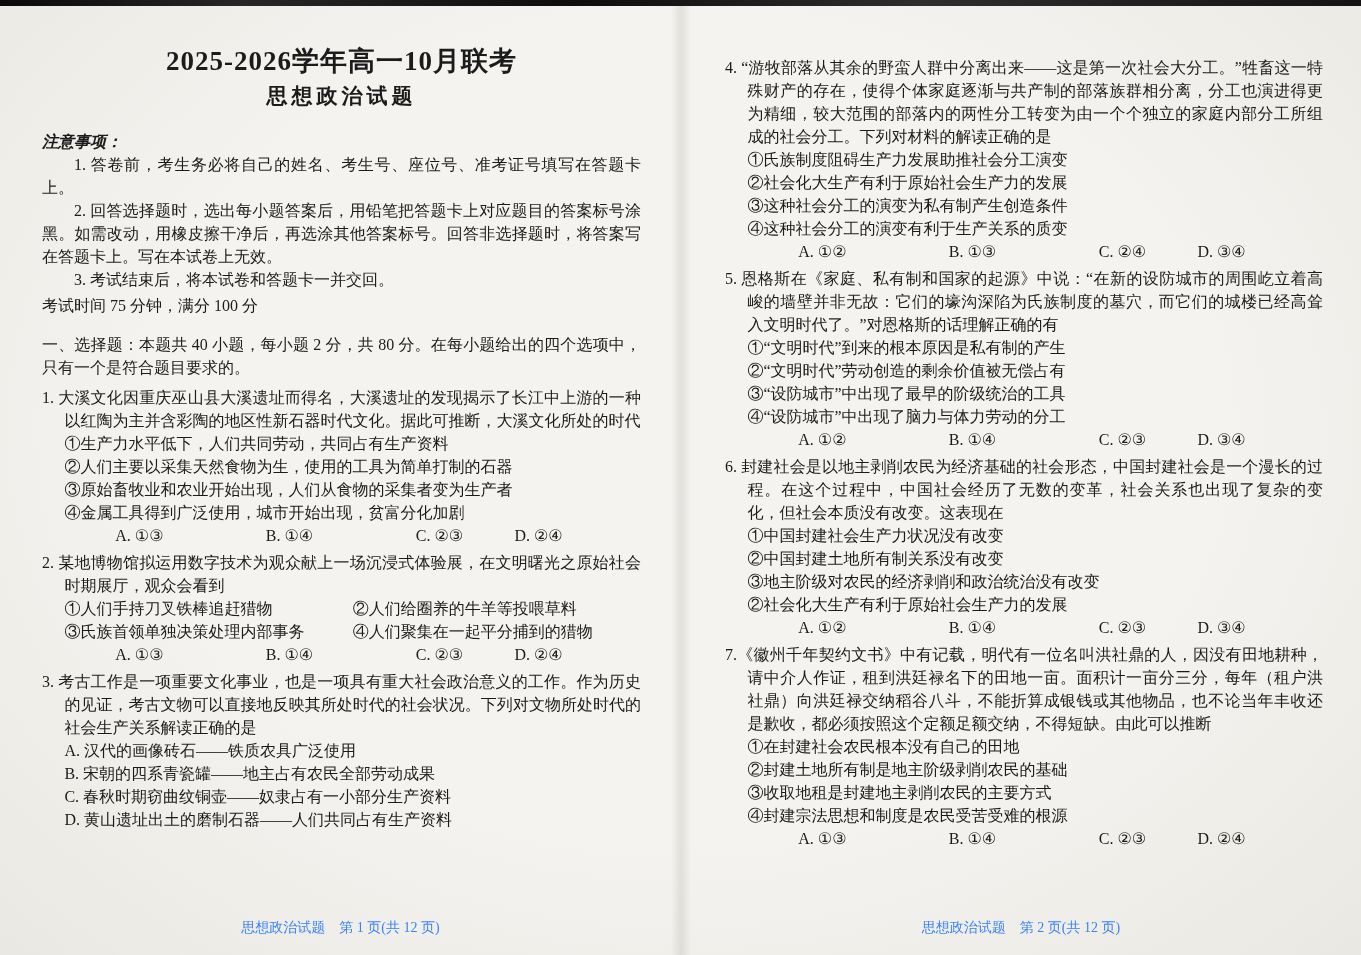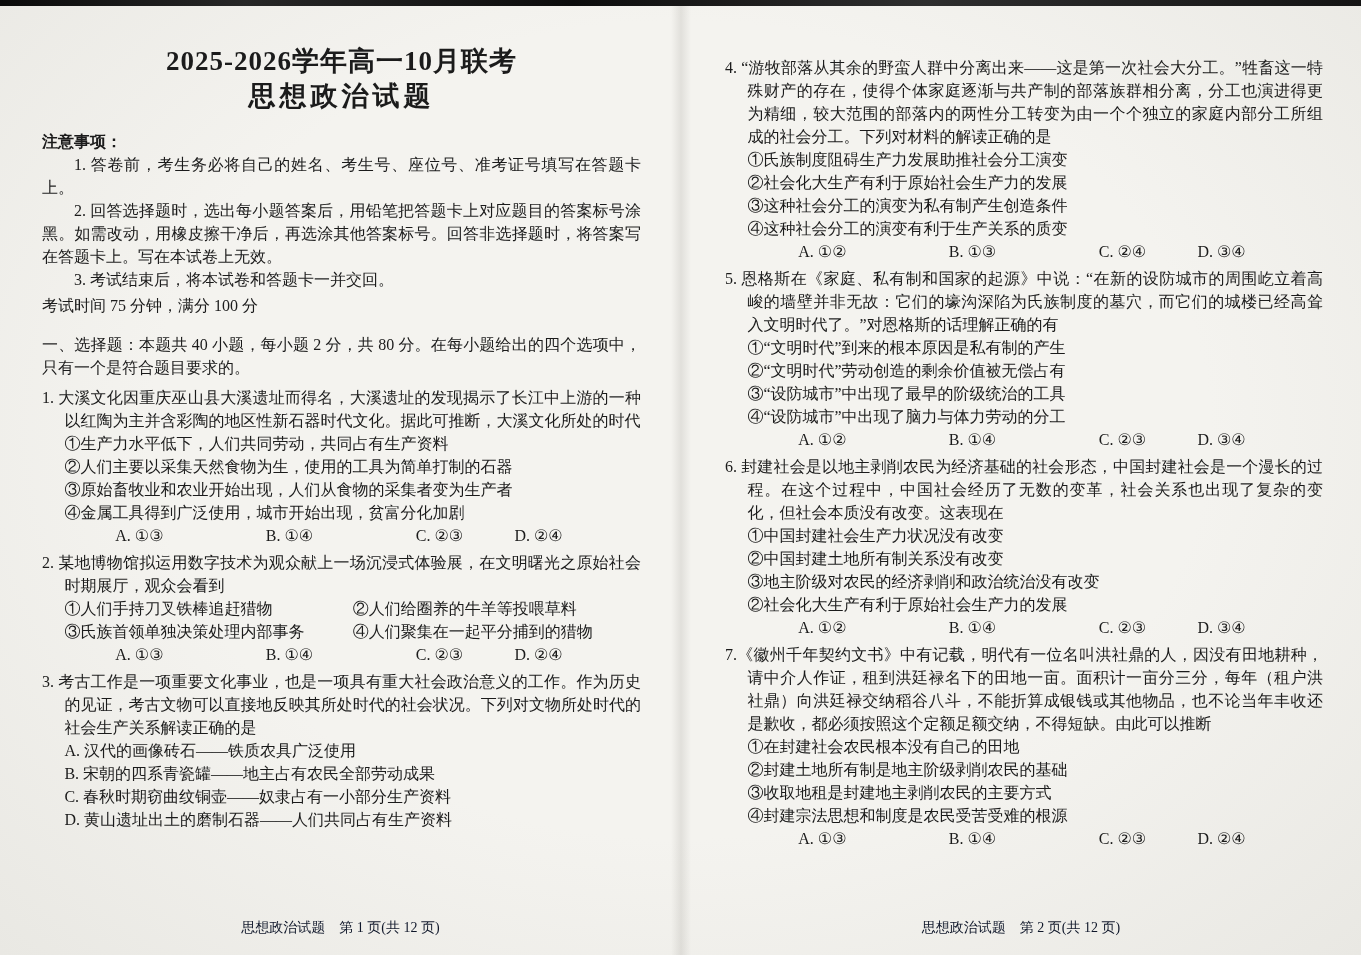--- a/index.html
+++ b/index.html
@@ -21,42 +21,42 @@
     background: linear-gradient(90deg, rgba(0,0,0,0) 0%, rgba(60,55,45,0.10) 50%, rgba(0,0,0,0) 100%);
     z-index: 2;
   }
   .sheet { display: flex; height: 955px; position: relative; z-index: 1; }
   .page { position: relative; height: 955px; font-size: 16px; line-height: 23px; }
   .page-left  { width: 681px; padding: 50px 40px 0 42px; }
   .page-right { width: 680px; padding: 56px 38px 0 44px; }
 
   .title-block { text-align: center; margin-bottom: 22px; }
   .title1 { font-size: 27px; font-weight: bold; letter-spacing: 1px; }
-  .title2 { font-size: 27px; font-weight: bold; letter-spacing: 4px; margin-top: 12px; }
+  .title2 { font-size: 21px; font-weight: bold; letter-spacing: 4px; margin-top: 12px; }
 
   .para { text-align: justify; }
   .indent { text-indent: 2em; }
-  .notice-heading { font-weight: bold; }
+  .notice-heading { font-weight: bold; font-style: italic; }
   .notice { margin-bottom: 16px; }
   .exam-info { text-align: left; margin-top: 3px; }
 
   .section-header { font-weight: normal; text-align: justify; margin-bottom: 7px; }
 
   .question { padding-left: 1.4em; margin-bottom: 4px; }
   .stem { text-align: justify; text-indent: -1.4em; }
   .item { text-align: justify; }
   .two-col { display: flex; flex-wrap: wrap; }
   .two-col span { width: 50%; }
   .choices { display: flex; }
   .choices span { display: inline-block; width: 150px; text-align: center; }
   .choices span:last-child { width: auto; }
 
   .footer {
     position: absolute; bottom: 16px; left: 0; right: 0;
-    text-align: center; font-size: 14px; color: #0f172a;
+    text-align: center; font-size: 14px; color: #3b82f6;
   }
 </style>
 </head>
 <body>
 
 <div class="scan-edge-top"></div>
 <div class="crease"></div>
 
 <div class="sheet">
 

